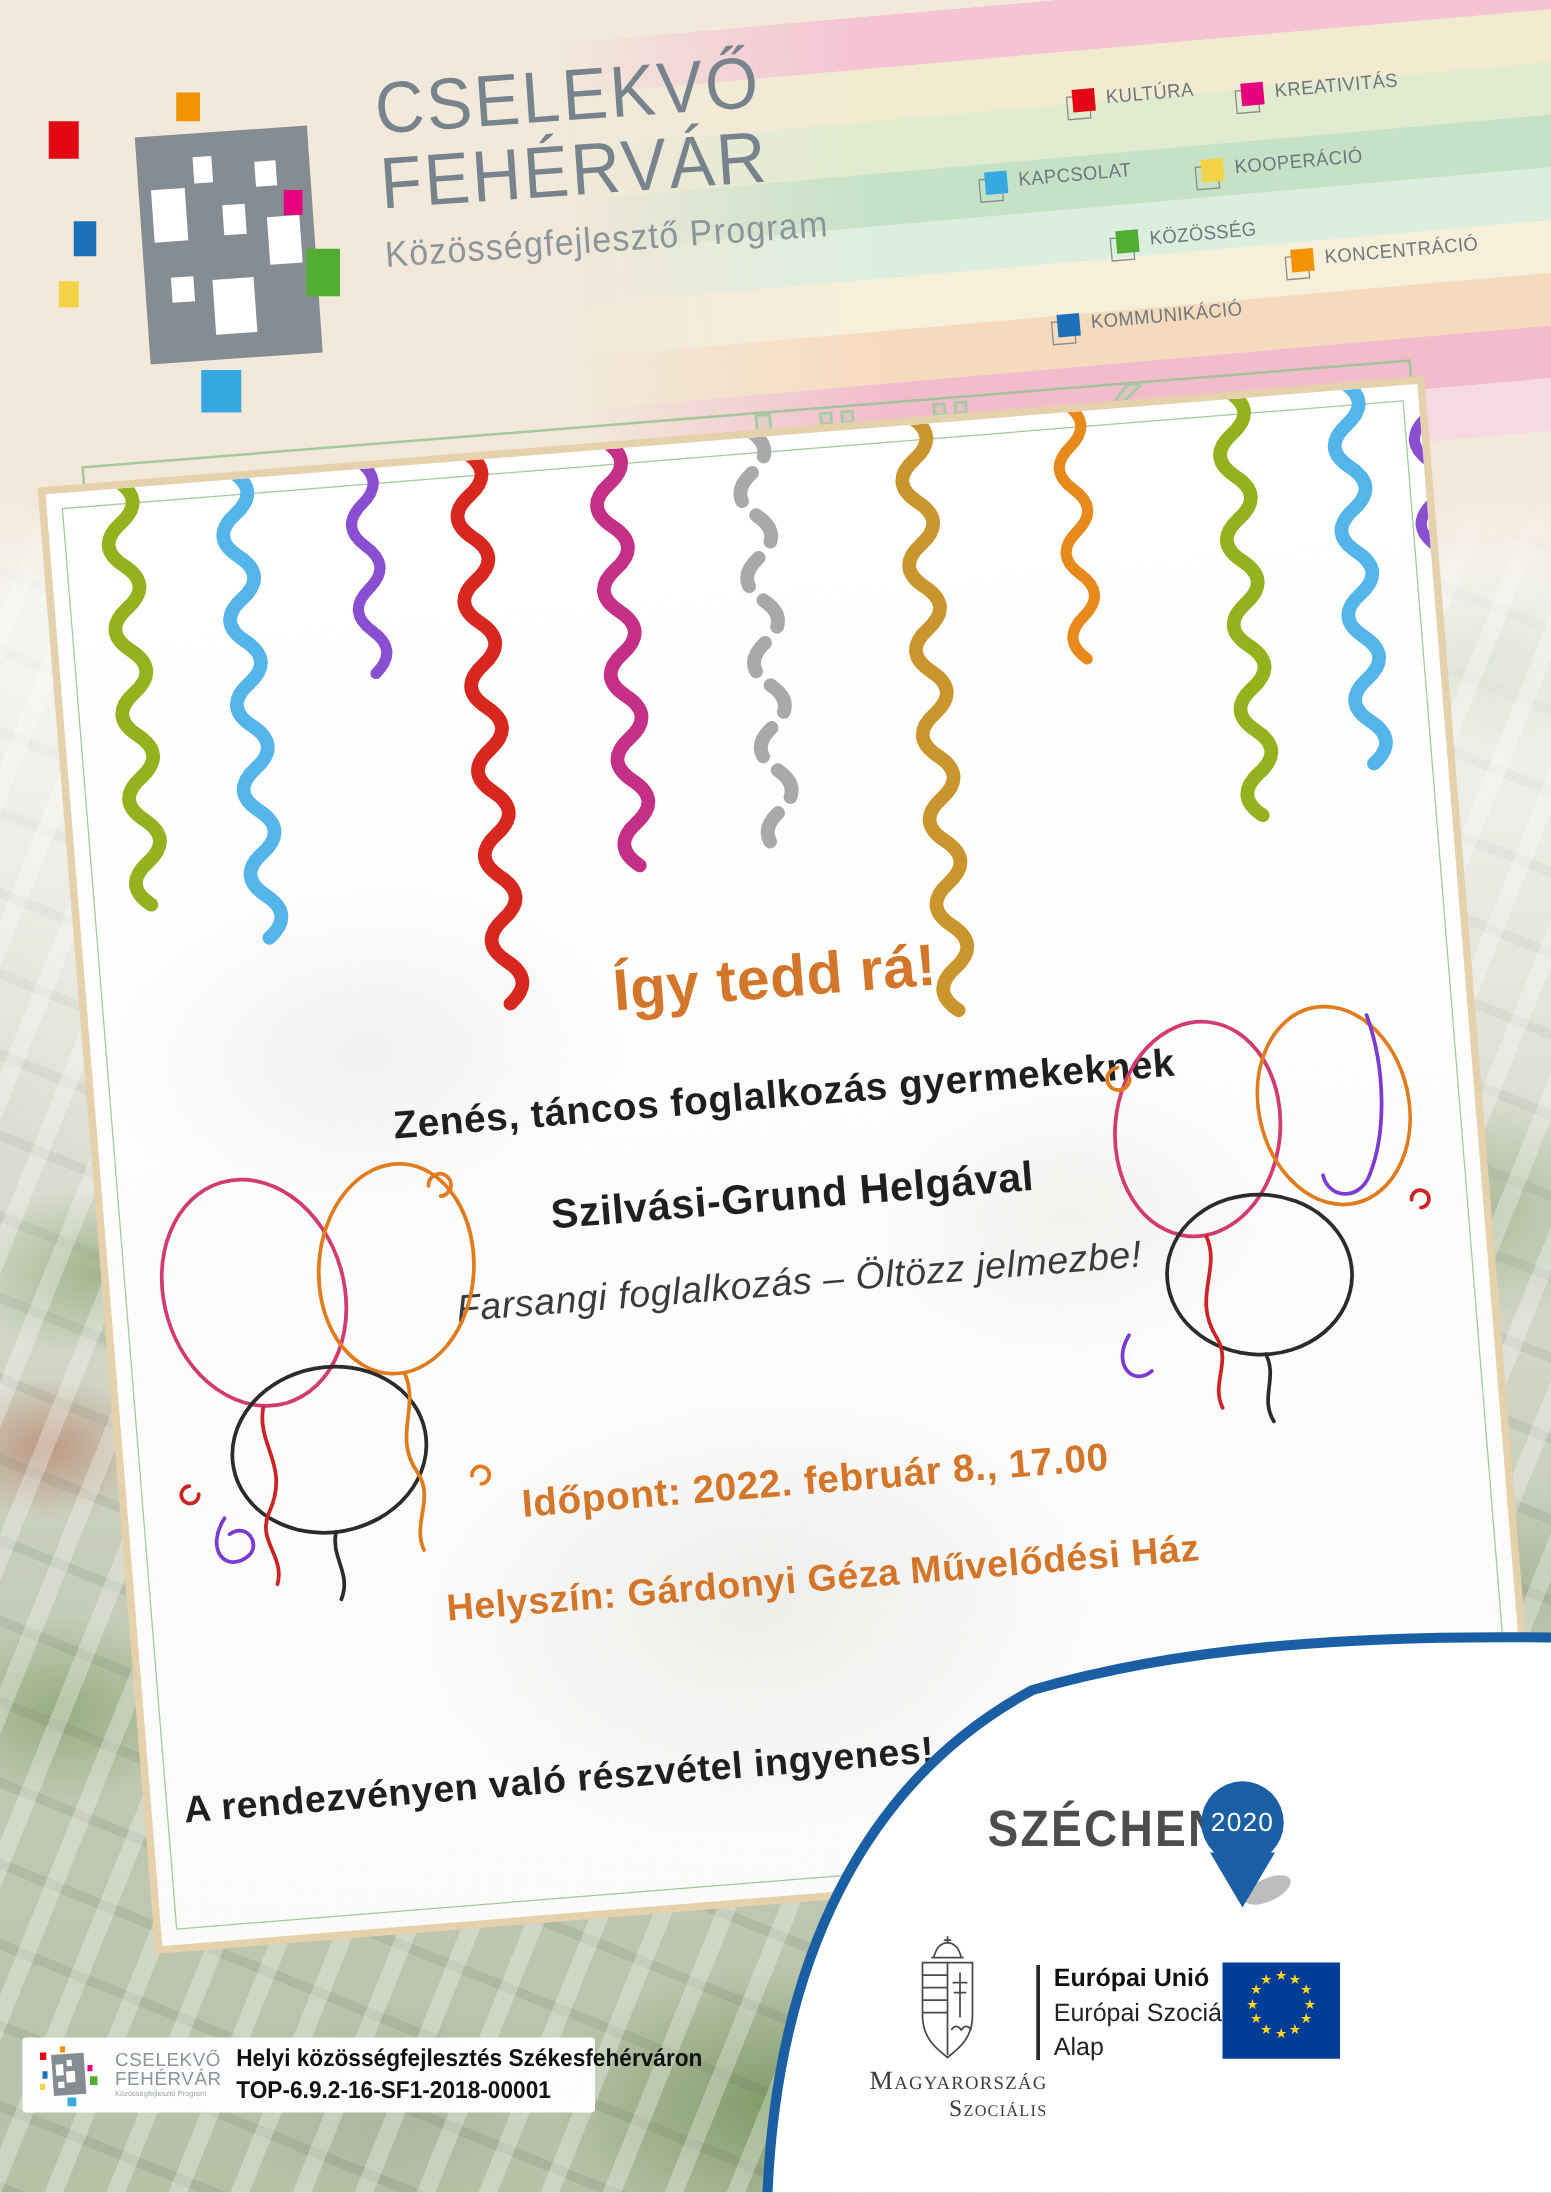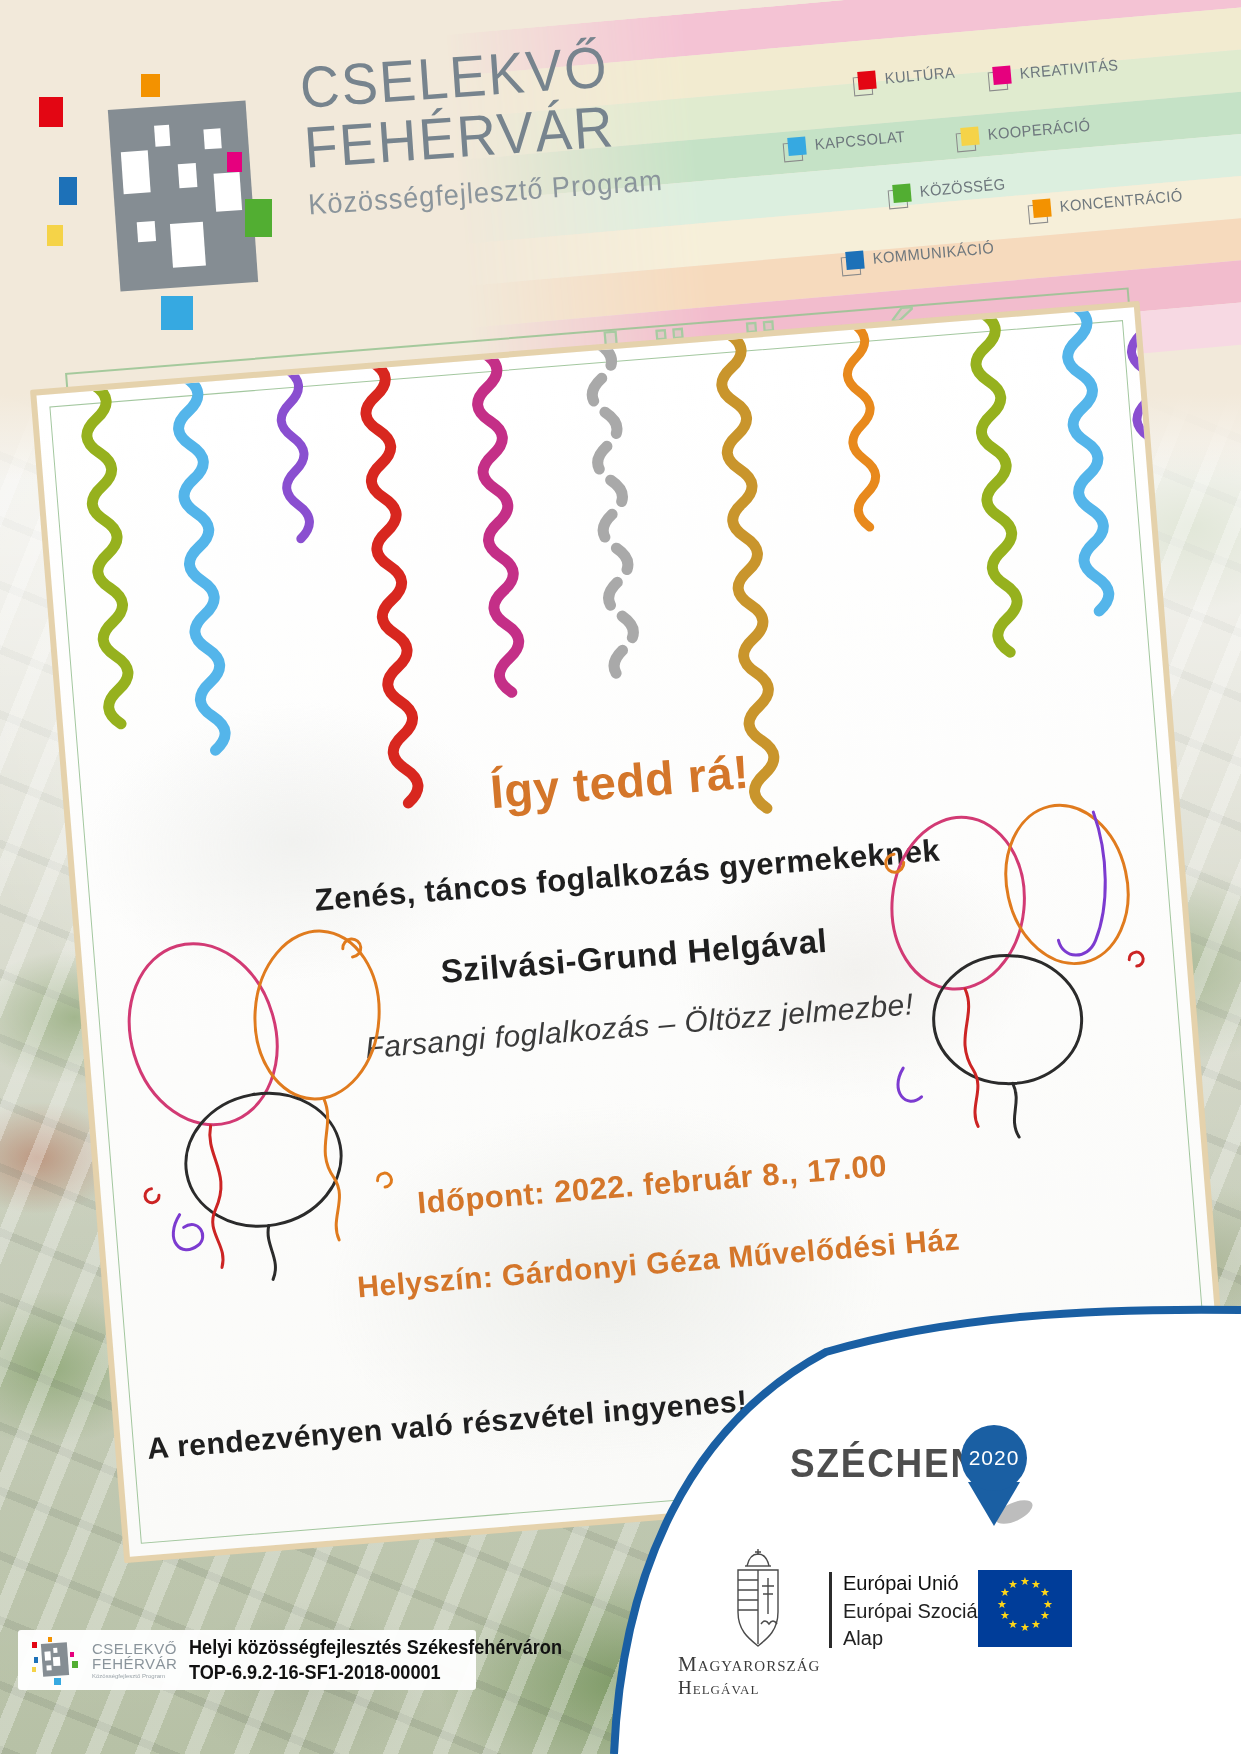--- a/index.html
+++ b/index.html
@@ -74,25 +74,25 @@
   .ev-host{position:absolute;left:0;top:588px;width:100%;text-align:center;font-size:33px;font-weight:600;color:#1f1f1f;}
   .ev-theme{position:absolute;left:0;top:660px;width:100%;text-align:center;font-size:30px;font-weight:400;font-style:italic;color:#3a3a3a;}
   .ev-date{position:absolute;left:0;top:818px;width:100%;text-align:center;font-size:31px;font-weight:700;color:#d4762a;}
   .ev-venue{position:absolute;left:0;top:898px;width:100%;text-align:center;font-size:30px;font-weight:700;color:#d4762a;}
   .ev-free{position:absolute;left:26px;top:1042px;width:640px;text-align:left;font-size:30px;font-weight:600;color:#1f1f1f;}
 
   
   .blob-svg{left:0;top:0;width:1241px;height:1754px;z-index:8;pointer-events:none;}
   .blob-item{z-index:9;}
   .sz-name{left:790px;top:1440px;font-size:41px;font-weight:700;color:#4d4d4d;letter-spacing:2px;transform:scaleX(.9);transform-origin:left top;}
-  .gov{left:678px;top:1652px;width:160px;text-align:left;font-family:"Liberation Serif","DejaVu Serif",serif;color:#3c3c3c;}
+  .gov{left:678px;top:1652px;width:160px;text-align:right;font-family:"Liberation Serif","DejaVu Serif",serif;color:#3c3c3c;}
   .gov .g1{font-size:21px;font-variant:small-caps;letter-spacing:1px;}
   .gov .g2{font-size:19px;font-variant:small-caps;letter-spacing:1px;}
   .divider{left:829px;top:1572px;width:2.5px;height:76px;background:#2b2b2b;}
-  .eu-l1{left:843px;top:1572px;font-size:20px;font-weight:400;color:#101010;}
+  .eu-l1{left:843px;top:1572px;font-size:20px;font-weight:700;color:#101010;}
   .eu-l2{left:843px;top:1600px;font-size:20px;color:#222;}
   .eu-l3{left:843px;top:1627px;font-size:20px;color:#222;}
   .eu-flag{left:978px;top:1570px;width:94px;height:77px;background:#003d99;}
   .eu-flag .st{position:absolute;color:#ffd617;font-size:11px;line-height:1;}
   .invest{left:826px;top:1661px;width:246px;height:38px;background:#1b61a7;color:#fff;display:flex;align-items:center;justify-content:center;
     font-size:20px;font-weight:700;letter-spacing:.5px;transform-origin:left;}
   .invest span{transform:scaleX(.96);white-space:nowrap;}
 
   
   .fstrip{left:18px;top:1630px;width:458px;height:60px;z-index:6;background:rgba(255,255,255,.96);border-radius:3px;
@@ -280,21 +280,21 @@
       <path d="M15,18 h26"></path>
       <path d="M8,22 h40 v42 c0,18 -10,26 -20,34 c-10,-8 -20,-16 -20,-34 z"></path>
       <path d="M28,22 v74"></path>
       <path d="M8,32 h20 M8,42 h20 M8,52 h20 M8,62 h20"></path>
       <path d="M38,30 v36 M32,38 h12 M33,46 h10"></path>
       <path d="M31,76 q4,-6 8,0 q4,-6 8,0"></path>
     </g>
   </svg>
   <div class="abs blob-item gov">
     <div class="g1">Magyarország</div>
-    <div class="g2">Helgával</div>
+    <div class="g2">Szociális</div>
   </div>
 
   <div class="abs blob-item divider"></div>
   <div class="abs blob-item eu-l1">Európai Unió</div>
   <div class="abs blob-item eu-l2">Európai Szociális</div>
   <div class="abs blob-item eu-l3">Alap</div>
 
   <div class="abs blob-item eu-flag">
     <span class="st" style="left:65px;top:29px">★</span>
       <span class="st" style="left:62px;top:40px">★</span>

